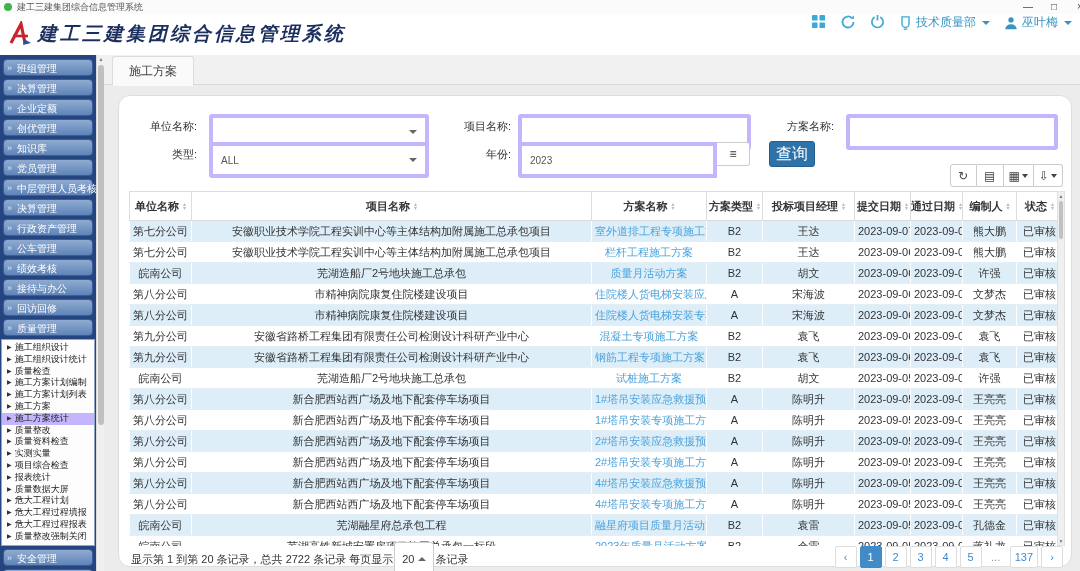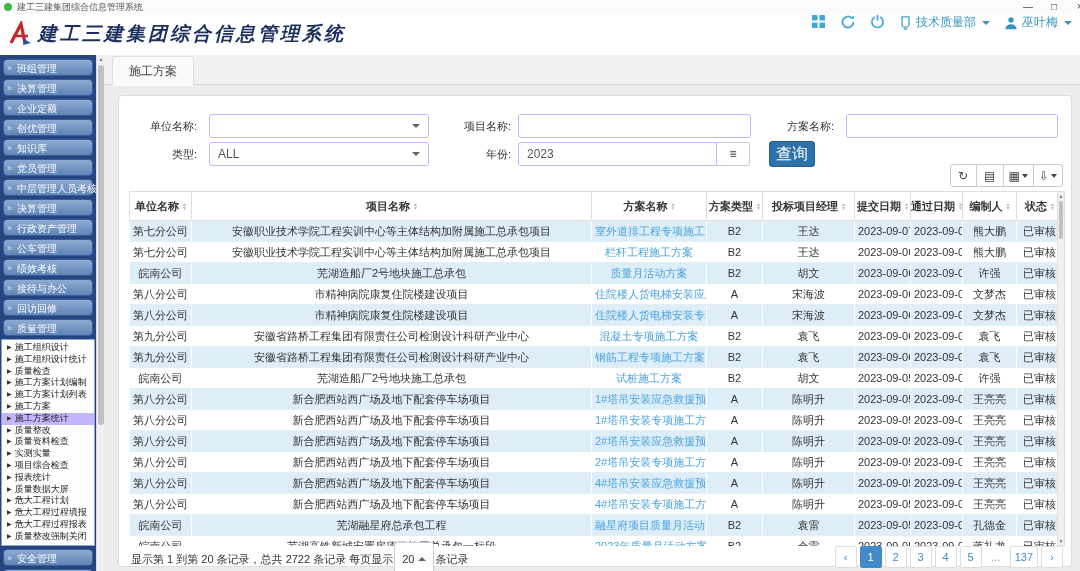--- a/index.html
+++ b/index.html
@@ -31,24 +31,24 @@
   .subitem .blt{font-size:6px;color:#333;margin-right:3px;}
   .subitem.sel{background:#c4b5fd;}
   .sidescroll{position:absolute;left:96px;top:55px;width:8px;height:516px;background:#f0f0f0;border-left:1px solid #dcdcdc;box-sizing:border-box;}
   .sidescroll .arr{position:absolute;left:0;width:8px;text-align:center;font-size:5px;color:#777;}
   .sidescroll .thumb{position:absolute;left:1px;width:6px;border-radius:3px;background:#c0c0c0;}
   
   .content{position:absolute;left:104px;top:55px;width:976px;height:516px;background:#ececec;}
   .tabbar{position:absolute;left:0;top:0;width:976px;height:30px;background:#f1f1f1;border-bottom:1px solid #d8d8d8;box-sizing:border-box;}
   .tab{display:inline-block;margin-left:8px;padding:0 16px;line-height:28px;font-size:12px;color:#444;background:#fafafa;
        border:1px solid #ddd;border-bottom:1px solid #fafafa;border-radius:3px 3px 0 0;position:relative;top:1px;cursor:pointer;}
-  .panel{position:absolute;left:14px;top:40px;width:954px;height:472px;background:#fff;border:1px solid #ddd;border-radius:4px;box-sizing:border-box;}
+  .panel{position:absolute;left:14px;top:40px;width:954px;height:472px;background:#fff;border:1px solid #ddd;border-radius:12px;box-sizing:border-box;}
   
   .flabel{position:absolute;font-size:11px;color:#333;line-height:24px;text-align:right;}
-  .fctrl{position:absolute;height:24px;border:1px solid #c4b5fd;border-radius:3px;background:#fff;box-sizing:border-box;font-size:12px;color:#555;}
+  .fctrl{position:absolute;height:36px;border:4px solid #c4b5fd;border-radius:3px;background:#fff;box-sizing:border-box;font-size:10px;color:#555;}
   .fselect{display:flex;align-items:center;padding:0 8px;cursor:pointer;}
   .fselect .sval{flex:1;}
   .scaret{width:0;height:0;border-left:4px solid transparent;border-right:4px solid transparent;border-top:4px solid #666;}
   input.fctrl{padding:0 8px;}
   .calbtn{position:absolute;height:24px;width:33px;border:1px solid #ccc;border-left:none;border-radius:0 3px 3px 0;background:#fff;
           box-sizing:border-box;text-align:center;line-height:22px;font-size:12px;color:#333;cursor:pointer;}
   .searchbtn{position:absolute;height:26px;width:46px;background:#2d72a8;color:#fff;border:1px solid #255e8c;border-radius:3px;
              font-size:16px;text-align:center;line-height:24px;box-sizing:border-box;cursor:pointer;}
   
   .toolbar{position:absolute;top:68px;right:8px;display:flex;}

